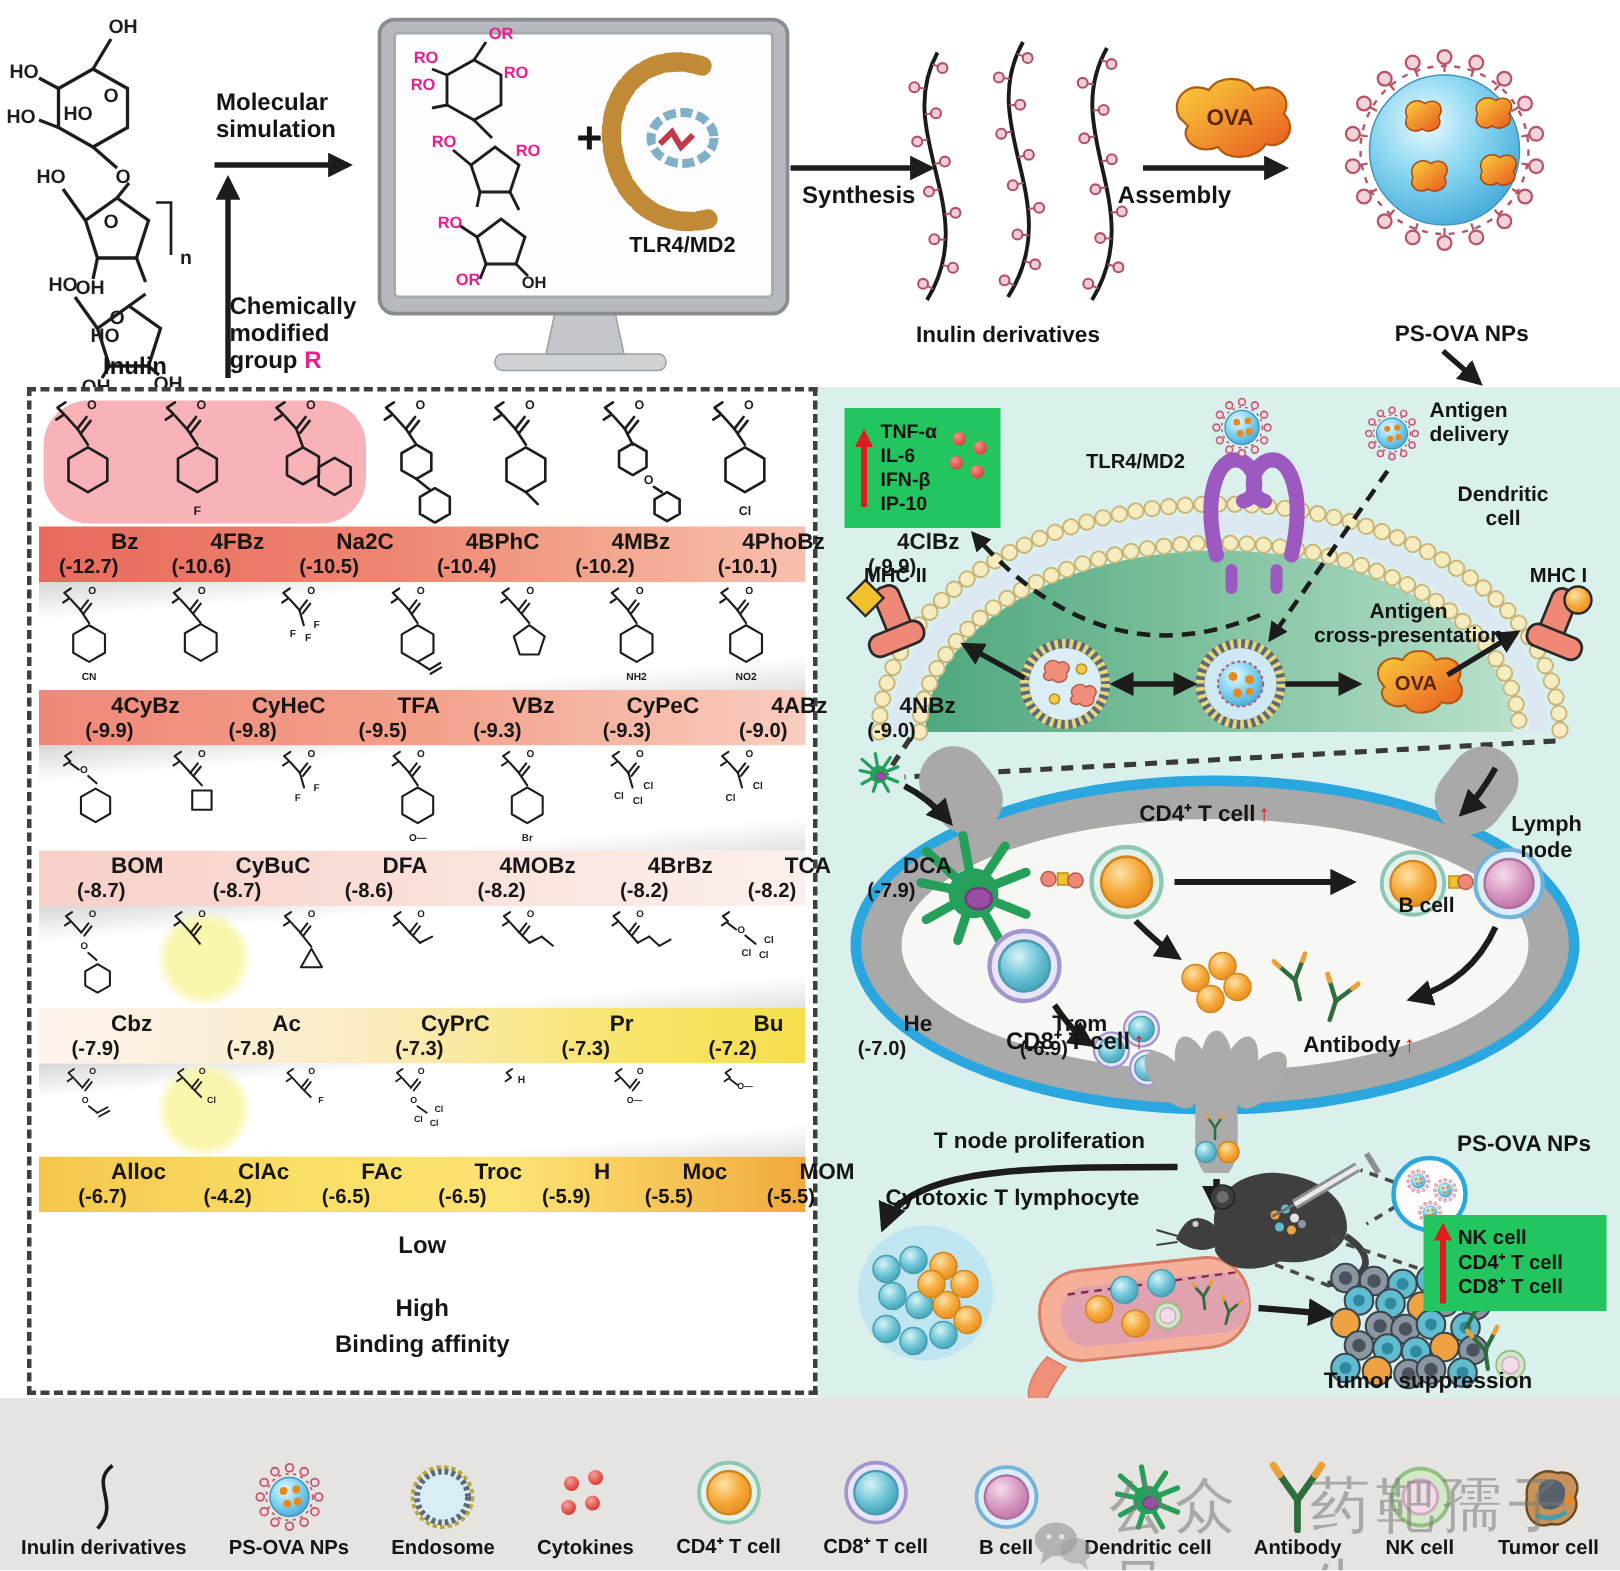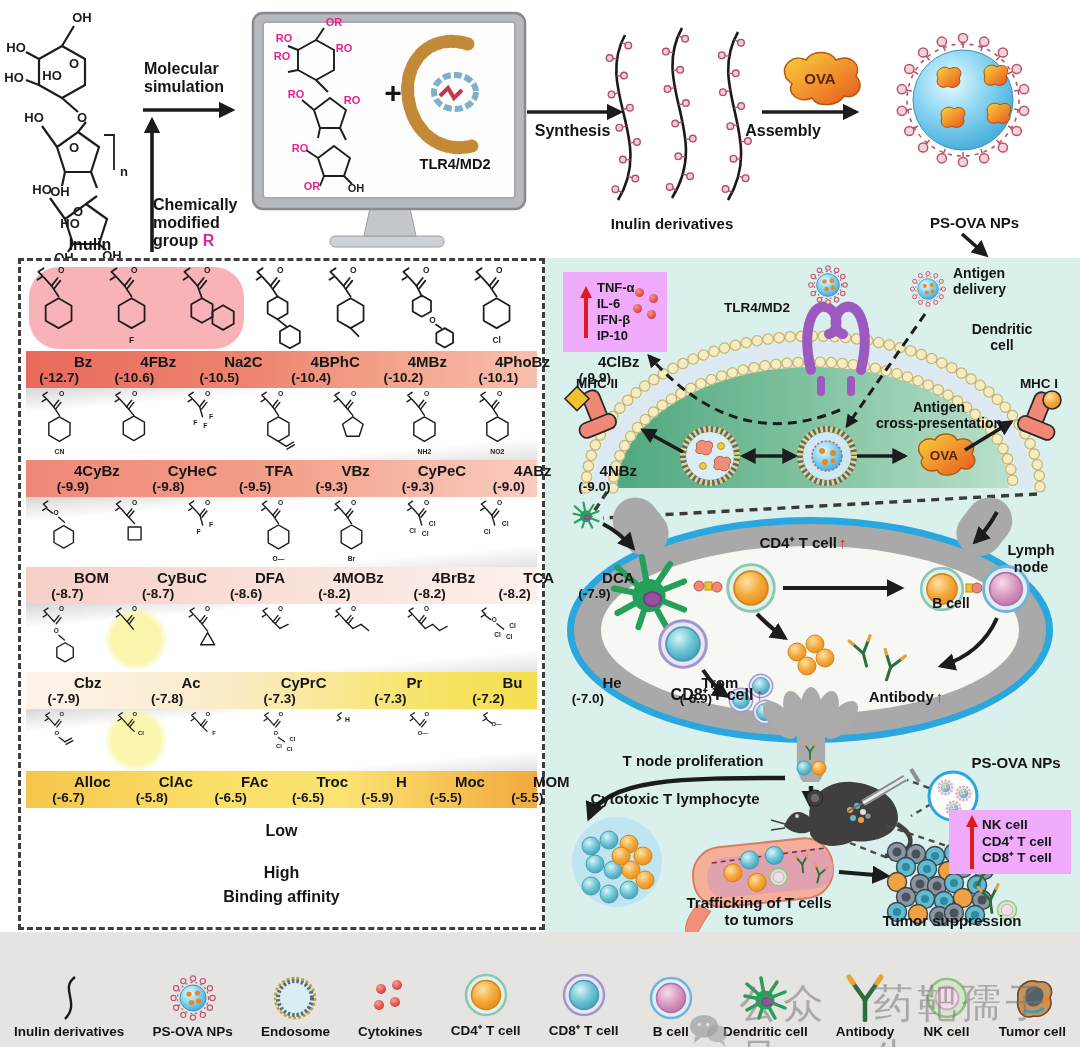--- a/index.html
+++ b/index.html
@@ -35,21 +35,21 @@
   .hl-pill{position:absolute;left:3px;top:4px;width:215px;height:82px;background:#f9b3b8;border-radius:30px;z-index:1;}
   .hl-circle{position:absolute;width:62px;height:62px;border-radius:50%;z-index:1;
     background:radial-gradient(circle,#faf6ae 55%,rgba(250,246,174,0) 75%);}
   .scale{display:flex;align-items:center;gap:12px;padding:14px 8px 0 8px;flex-direction:column;}
   .scale-word{font-weight:700;font-size:16px;color:#161616;}
   .scale-bar{flex:1;height:17px;box-shadow:3px 4px 5px rgba(0,0,0,.35);
     background:linear-gradient(90deg,#e2827e 0%,#f2bcb1 30%,#fbf3e8 52%,#f8d092 75%,#f29e33 100%);}
   .scale-cap{text-align:center;font-weight:700;font-size:16px;color:#161616;padding-top:6px;}
   
   #right-panel{position:absolute;left:545px;top:258px;width:535px;height:674px;background:#daf0ed;z-index:1;}
-  .panelbox{position:absolute;background:#f0abfc;z-index:5;display:flex;align-items:center;padding:4px 16px;box-sizing:border-box;}
+  .panelbox{position:absolute;background:#22c55e;z-index:5;display:flex;align-items:center;padding:4px 6px;box-sizing:border-box;}
   .panelbox .lines{font-weight:700;font-size:13px;color:#141414;line-height:1.25;text-align:left;}
   .cyto-dot{position:absolute;width:9px;height:9px;border-radius:50%;
     background:radial-gradient(circle at 35% 30%,#f4938c,#d2251e);}
   
   #legend{position:absolute;left:0;top:932px;width:1080px;height:115px;background:#e5e4e1;z-index:3;
     display:flex;justify-content:space-between;align-items:flex-end;padding:0 14px 8px 14px;box-sizing:border-box;}
   .leg-item{display:flex;flex-direction:column;align-items:center;gap:2px;}
   .leg-label{font-weight:700;font-size:13.5px;color:#141414;white-space:nowrap;}
   #watermark{position:absolute;left:688px;top:44px;display:flex;align-items:center;gap:10px;
     color:rgba(118,118,118,.55);font-size:40px;font-weight:400;letter-spacing:4px;z-index:6;pointer-events:none;}
@@ -960,21 +960,21 @@
               </svg>
             </div>
           </div>
           <div class="labels bg-5">
             <div class="lcell">
       <div class="lname">Alloc</div>
       <div class="lval">(-6.7)</div>
             </div>
             <div class="lcell">
       <div class="lname">ClAc</div>
-      <div class="lval">(-5.8)</div>
+      <div class="lval">(-4.2)</div>
             </div>
             <div class="lcell">
       <div class="lname">FAc</div>
       <div class="lval">(-6.5)</div>
             </div>
             <div class="lcell">
       <div class="lname">Troc</div>
       <div class="lval">(-6.5)</div>
             </div>
             <div class="lcell">
@@ -1313,24 +1313,20 @@
     <div class="panelbox" style="left:404px;top:552px;width:122px;height:64px;">
       <svg width="14" height="58" style="flex:none">
         <line x1="7" y1="56" x2="7" y2="12" stroke="#e01b1b" stroke-width="4"></line>
         <polygon points="7,2 1,14 13,14" fill="#e01b1b"></polygon>
       </svg>
       <div class="lines" id="nk-lines" style="margin-left:3px;font-size:13.5px;">
           <div>NK cell</div>
           <div>CD4⁺ T cell</div>
           <div>CD8⁺ T cell</div>
         </div>
-    </div>
-    <div class="lbl" style="left:116px;top:636px;width:196px;font-size:15px;">
-      <div>Trafficking of T cells</div>
-        <div>to tumors</div>
     </div>
     <div class="lbl" style="left:314px;top:654px;width:186px;font-size:15px;">Tumor suppression</div>
   </div>
 
   <div id="legend">
 
   <div class="leg-item">
         <svg width="48" height="48">
           <use href="#sym-inulin" width="48" height="48"></use>
         </svg>

